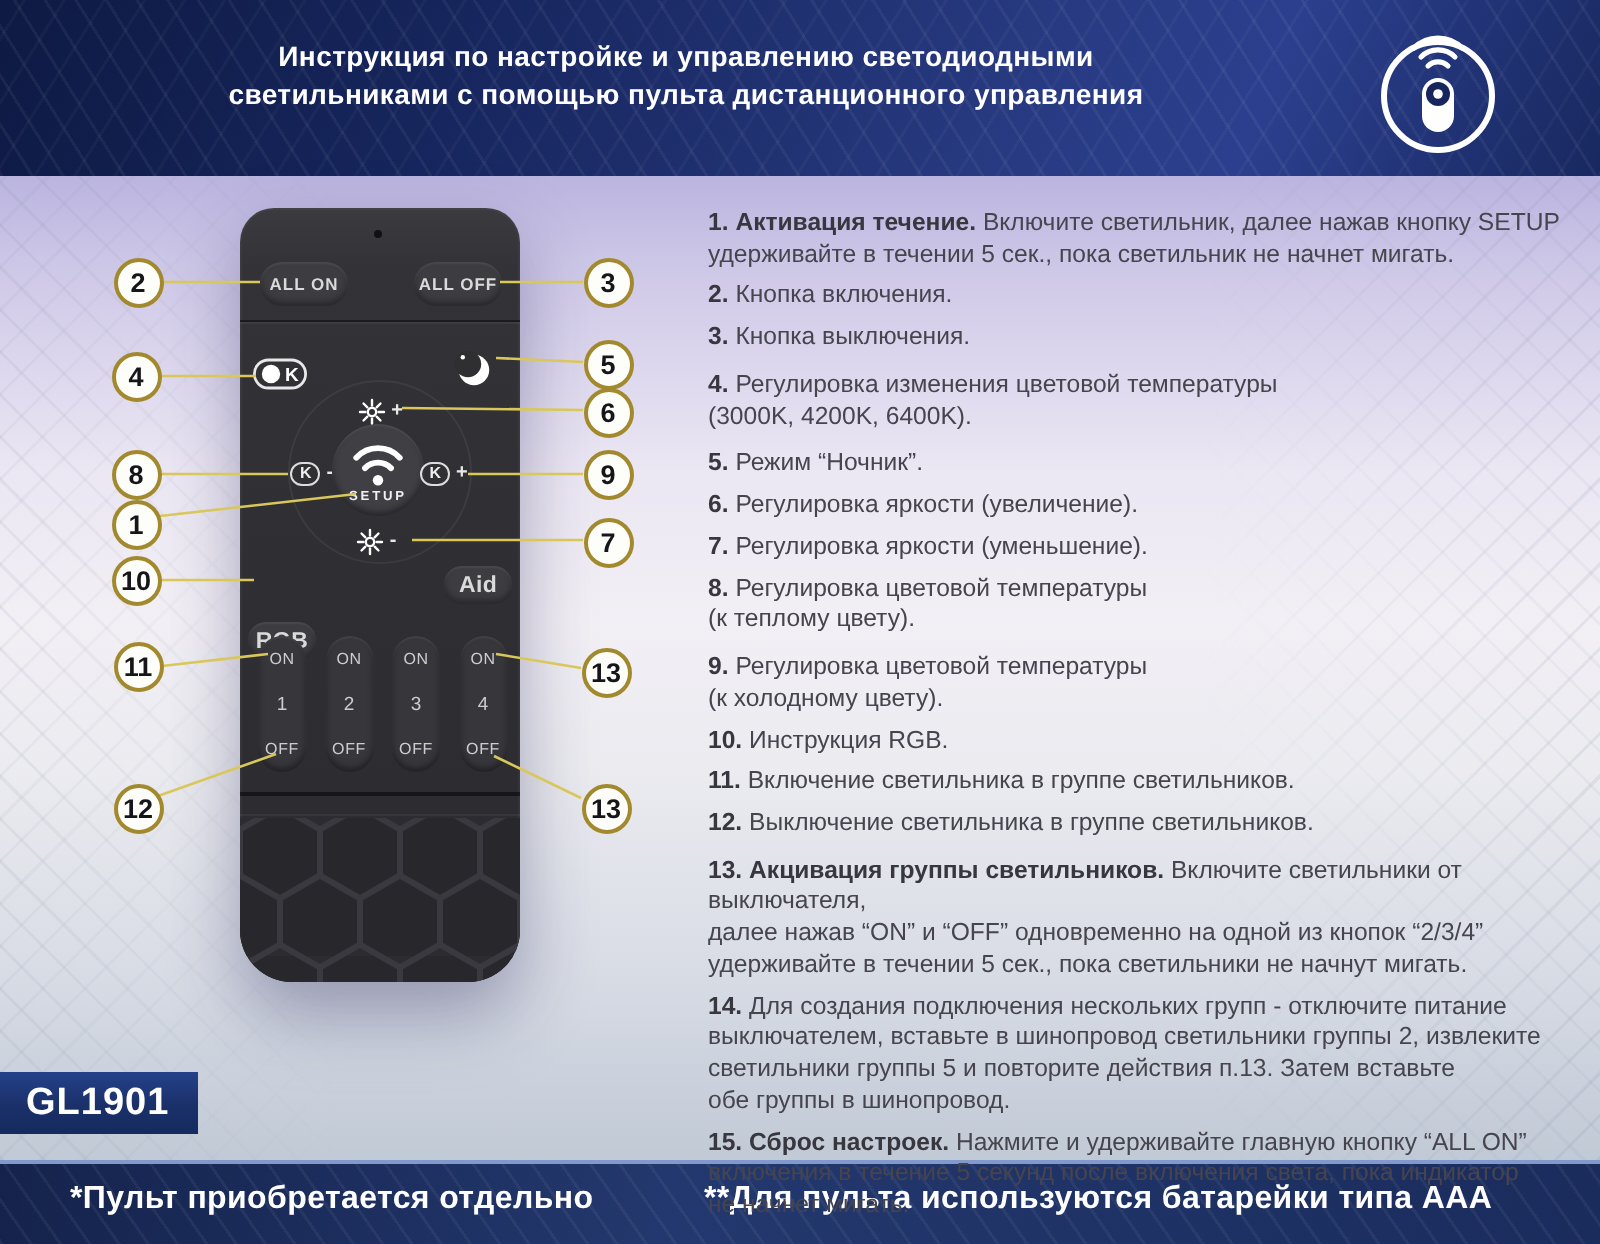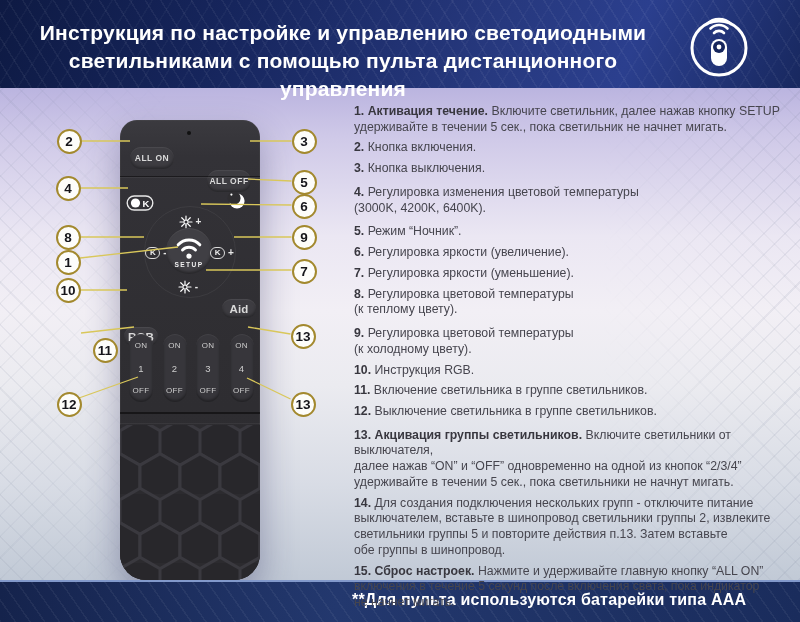--- a/index.html
+++ b/index.html
@@ -5,21 +5,21 @@
   html,body{margin:0;padding:0;background:#666;}
   .stage{position:relative;width:800px;height:622px;overflow:hidden;
          font-family:"Liberation Sans","DejaVu Sans",sans-serif;
          background:linear-gradient(180deg,#948cce 0%,#aba4d9 8%,#cfc9e8 22%,#ebe7f3 38%,#f2eff5 50%,#ebebf0 62%,#d8dce5 78%,#c3cbd7 92%,#b7c1cf 100%);}
   
   .header{position:absolute;left:0;top:0;width:800px;height:88px;
           background:linear-gradient(112deg,#0e1a43 0%,#16255c 28%,#27397f 62%,#2b3f8e 78%,#18285f 100%);}
   .header:before{content:"";position:absolute;inset:0;
           background:repeating-linear-gradient(58deg,rgba(255,255,255,.05) 0 1.5px,transparent 1.5px 13px),
                      repeating-linear-gradient(-58deg,rgba(255,255,255,.03) 0 1.5px,transparent 1.5px 17px);}
-  .title{position:absolute;left:18px;top:19px;width:650px;color:#fff;font-size:21px;
+  .title{position:absolute;left:18px;top:19px;width:650px;color:#fff;font-size:14px;
          font-weight:700;line-height:1.33;text-align:center;white-space:pre-line;letter-spacing:.2px;}
   .hicon{position:absolute;left:684px;top:12px;}
   
   .footer{position:absolute;left:0;top:580px;width:800px;height:42px;box-sizing:border-box;
           border-top:2px solid #8299cb;
           background:linear-gradient(90deg,#15234c 0%,#23386e 42%,#1a2c5c 100%);}
   .footer:before{content:"";position:absolute;inset:0;
           background:repeating-linear-gradient(55deg,rgba(255,255,255,.05) 0 1.5px,transparent 1.5px 12px);}
   .footer .ftxt{position:absolute;top:9px;color:#fff;font-weight:700;font-size:16px;letter-spacing:.2px;}
   .ftxt.l{left:35px;} .ftxt.r{left:352px;text-align:center;}
@@ -27,32 +27,32 @@
   .deco{position:absolute;top:88px;height:492px;pointer-events:none;}
   .deco.left{left:0;width:170px;
       background:repeating-linear-gradient(45deg,rgba(120,130,155,.10) 0 1.5px,transparent 1.5px 15px),
                  repeating-linear-gradient(-45deg,rgba(120,130,155,.07) 0 1.5px,transparent 1.5px 15px);
       -webkit-mask-image:linear-gradient(90deg,#000,transparent);mask-image:linear-gradient(90deg,#000,transparent);}
   .deco.right{right:0;width:200px;
       background:repeating-linear-gradient(-45deg,rgba(120,130,155,.12) 0 1.5px,transparent 1.5px 15px),
                  repeating-linear-gradient(45deg,rgba(120,130,155,.07) 0 1.5px,transparent 1.5px 15px);
       -webkit-mask-image:linear-gradient(-90deg,#000,transparent);mask-image:linear-gradient(-90deg,#000,transparent);}
   
-  .remote{position:absolute;left:120px;top:120px;width:140px;height:460px;overflow:hidden;
+  .remote{position:absolute;left:120px;top:104px;width:140px;height:387px;overflow:hidden;
           border-radius:17px 17px 26px 26px;
           background:linear-gradient(180deg,#3b3a3f 0%,#333237 8%,#2f2e32 50%,#2b2a2e 100%);
           box-shadow:0 16px 36px rgba(40,40,90,.38), inset 0 0 0 1px rgba(255,255,255,.04);}
   .remote .abs{position:absolute;}
   .led{left:67px;top:11px;width:4px;height:4px;border-radius:50%;background:#111;}
   .rsep{left:0;top:56px;width:140px;height:1px;background:rgba(0,0,0,.45);box-shadow:0 1px 0 rgba(255,255,255,.05);}
   .rbtn{box-sizing:border-box;border-radius:11px;background:#3d3c41;
         box-shadow:inset 0 1px 1px rgba(255,255,255,.08), inset 0 -2px 3px rgba(0,0,0,.35);
         color:#dadada;font-weight:700;display:flex;align-items:center;justify-content:center;}
   .allon{left:10px;top:27px;width:44px;height:22px;font-size:8.5px;letter-spacing:.5px;}
-  .alloff{left:87px;top:27px;width:44px;height:22px;font-size:8.5px;letter-spacing:.5px;margin-top:23px;}
+  .alloff{left:87px;top:27px;width:44px;height:22px;font-size:8.5px;letter-spacing:.5px;}
   .ring{left:24px;top:86px;width:90px;height:90px;border-radius:50%;border:1px solid rgba(255,255,255,.06);}
   .cbtn{left:46px;top:108px;width:46px;height:46px;border-radius:50%;background:#403f44;
         box-shadow:inset 0 1px 1px rgba(255,255,255,.08), inset 0 -2px 3px rgba(0,0,0,.4);
         display:flex;flex-direction:column;align-items:center;justify-content:center;gap:1px;}
   .setup{font-size:6.6px;font-weight:700;letter-spacing:1.4px;color:#f0f0f0;}
   .irow{display:flex;align-items:center;justify-content:center;gap:3px;}
   .ksign{color:#e8e8e8;font-size:10px;font-weight:700;line-height:1;}
   .kpill{box-sizing:border-box;border:1.2px solid #ddd;border-radius:7px;padding:0 3.5px;height:12px;
          line-height:10px;color:#eee;font-weight:700;font-size:8px;display:inline-block;}
   .sunplus{left:50px;top:94px;width:40px;height:15px;}
@@ -251,25 +251,26 @@
   <div class="co" style="left:56.5px;top:128.5px;">2</div>
   <div class="co" style="left:291.5px;top:128.5px;">3</div>
   <div class="co" style="left:55.5px;top:175.5px;">4</div>
   <div class="co" style="left:291.5px;top:169.5px;">5</div>
   <div class="co" style="left:291.5px;top:193.5px;">6</div>
   <div class="co" style="left:55.5px;top:224.5px;">8</div>
   <div class="co" style="left:291.5px;top:224.5px;">9</div>
   <div class="co" style="left:55.5px;top:249.5px;">1</div>
   <div class="co" style="left:291.5px;top:258.5px;">7</div>
   <div class="co" style="left:55.5px;top:277.5px;">10</div>
-  <div class="co" style="left:56.5px;top:338px;margin-left:36px;">11</div>
+  <div class="co" style="left:56.5px;top:321px;">11</div>
   <div class="co" style="left:290.5px;top:323.5px;">13</div>
   <div class="co" style="left:56.5px;top:391.5px;">12</div>
   <div class="co" style="left:290.5px;top:391.5px;">13</div>
 
+  <div class="model">GL1901</div>
 
   <div class="instr">
     <div class="item"><b>1.</b> <b>Активация течение.</b> <span class="t">Включите светильник, далее нажав кнопку SETUP
 удерживайте в течении 5 сек., пока светильник не начнет мигать.</span></div>
     <div class="item"><b>2.</b> <span class="t">Кнопка включения.</span></div>
     <div class="item"><b>3.</b> <span class="t">Кнопка выключения.</span></div>
     <div class="item g"><b>4.</b> <span class="t">Регулировка изменения цветовой температуры
 (3000K, 4200K, 6400K).</span></div>
     <div class="item g"><b>5.</b> <span class="t">Режим “Ночник”.</span></div>
     <div class="item"><b>6.</b> <span class="t">Регулировка яркости (увеличение).</span></div>
@@ -287,16 +288,17 @@
     <div class="item"><b>14.</b> <span class="t">Для создания подключения нескольких групп - отключите питание
 выключателем, вставьте в шинопровод светильники группы 2, извлеките
 светильники группы 5 и повторите действия п.13. Затем вставьте
 обе группы в шинопровод.</span></div>
     <div class="item"><b>15.</b> <b>Сброс настроек.</b> <span class="t">Нажмите и удерживайте главную кнопку “ALL ON”
 включения в течение 5 секунд после включения света, пока индикатор
 не начнет мигать.</span></div>
   </div>
 
   <div class="footer">
+    <div class="ftxt l">*Пульт приобретается отдельно</div>
     <div class="ftxt r">**Для пульта используются батарейки типа ААА</div>
   </div>
 
 </div>
 
 </body></html>

